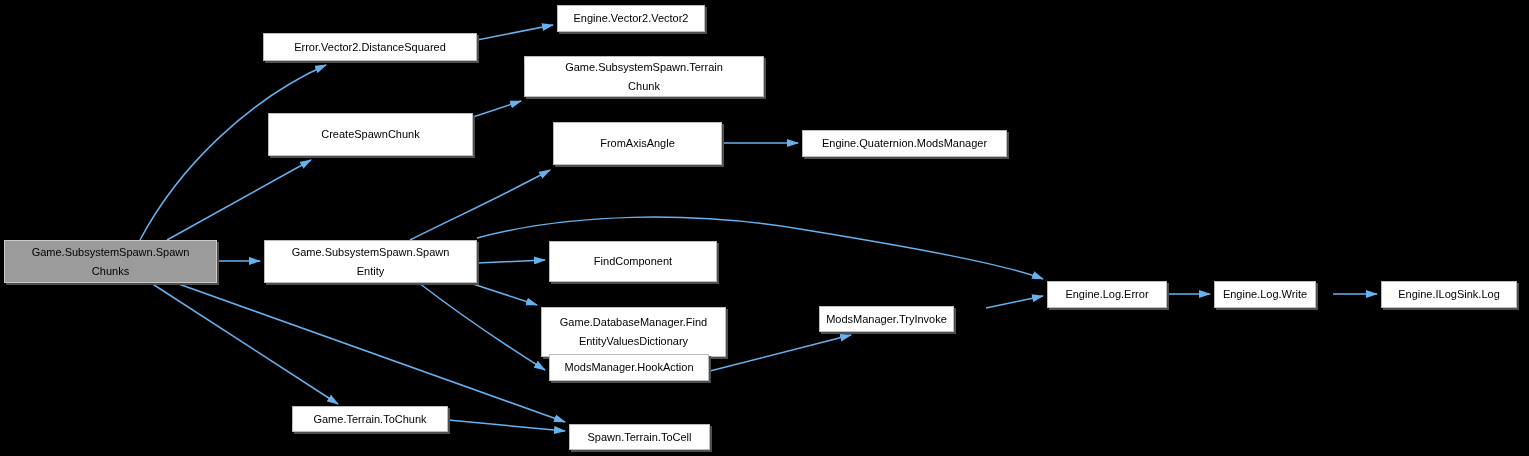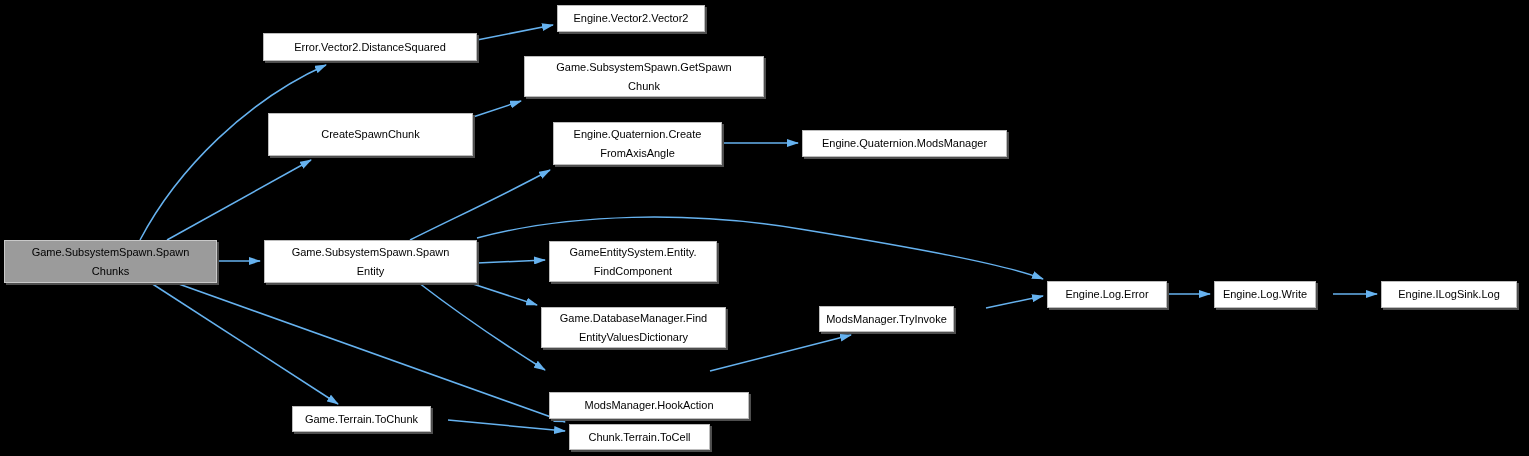--- a/index.html
+++ b/index.html
@@ -83,56 +83,54 @@
         <span>Game.SubsystemSpawn.Spawn</span>
         <span>Chunks</span>
       </div>
       <div class="node" style="left: 263px; top: 33px; width: 214px; height: 28px;">
         <span>Error.Vector2.DistanceSquared</span>
       </div>
       <div class="node" style="left: 557px; top: 5px; width: 148px; height: 27px;">
         <span>Engine.Vector2.Vector2</span>
       </div>
       <div class="node" style="left: 524px; top: 56px; width: 240px; height: 41px;">
-        <span>Game.SubsystemSpawn.GetSpawn</span>
+        <span>Game.SubsystemSpawn.Terrain</span>
         <span>Chunk</span>
       </div>
       <div class="node" style="left: 268px; top: 113px; width: 205px; height: 43px;">
         <span>CreateSpawnChunk</span>
       </div>
       <div class="node" style="left: 553px; top: 122px; width: 169px; height: 43px;">
-        <span>Engine.Quaternion.Create</span>
         <span>FromAxisAngle</span>
       </div>
       <div class="node" style="left: 802px; top: 130px; width: 205px; height: 27px;">
         <span>Engine.Quaternion.ModsManager</span>
       </div>
       <div class="node" style="left: 264px; top: 240px; width: 213px; height: 43px;">
         <span>Game.SubsystemSpawn.Spawn</span>
         <span>Entity</span>
       </div>
       <div class="node" style="left: 549px; top: 241px; width: 168px; height: 41px;">
-        <span>GameEntitySystem.Entity.</span>
         <span>FindComponent</span>
       </div>
-      <div class="node" style="left: 541px; top: 307px; width: 185px; height: 41px;">
+      <div class="node" style="left: 541px; top: 307px; width: 185px; height: 50px;">
         <span>Game.DatabaseManager.Find</span>
         <span>EntityValuesDictionary</span>
       </div>
-      <div class="node" style="left: 549px; top: 392px; width: 200px; height: 27px;">
+      <div class="node" style="left: 549px; top: 354px; width: 160px; height: 27px;">
         <span>ModsManager.HookAction</span>
       </div>
       <div class="node" style="left: 819px; top: 306px; width: 135px; height: 26px;">
         <span>ModsManager.TryInvoke</span>
       </div>
-      <div class="node" style="left: 292px; top: 406px; width: 139px; height: 26px;">
+      <div class="node" style="left: 292px; top: 406px; width: 156px; height: 26px;">
         <span>Game.Terrain.ToChunk</span>
       </div>
       <div class="node" style="left: 569px; top: 424px; width: 141px; height: 26px;">
-        <span>Chunk.Terrain.ToCell</span>
+        <span>Spawn.Terrain.ToCell</span>
       </div>
       <div class="node" style="left: 1047px; top: 281px; width: 120px; height: 27px;">
         <span>Engine.Log.Error</span>
       </div>
       <div class="node" style="left: 1214px; top: 281px; width: 102px; height: 27px;">
         <span>Engine.Log.Write</span>
       </div>
       <div class="node" style="left: 1381px; top: 281px; width: 136px; height: 27px;">
         <span>Engine.ILogSink.Log</span>
       </div>

